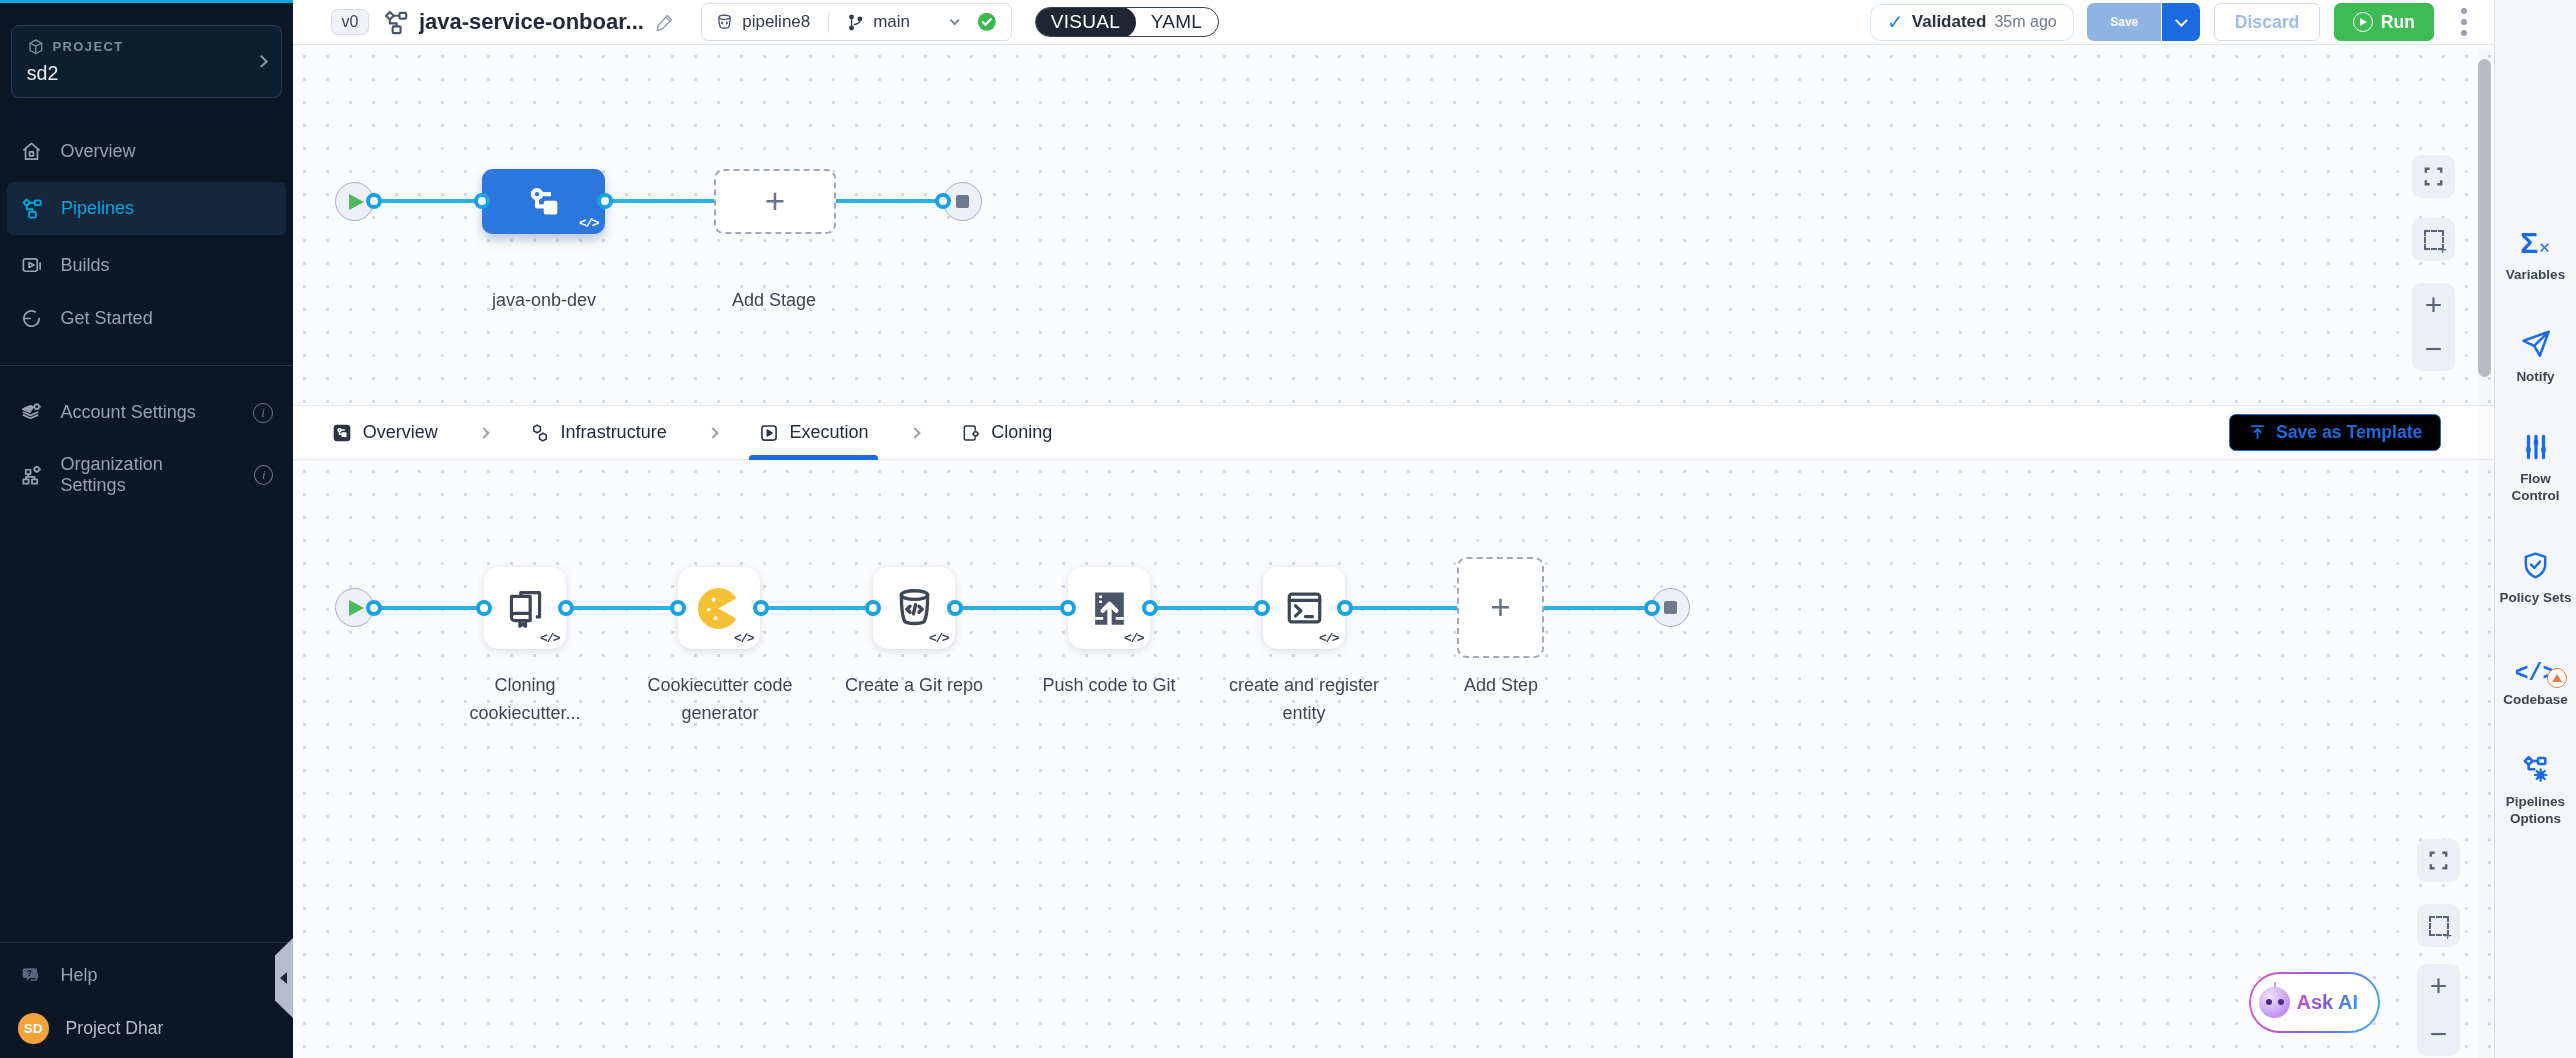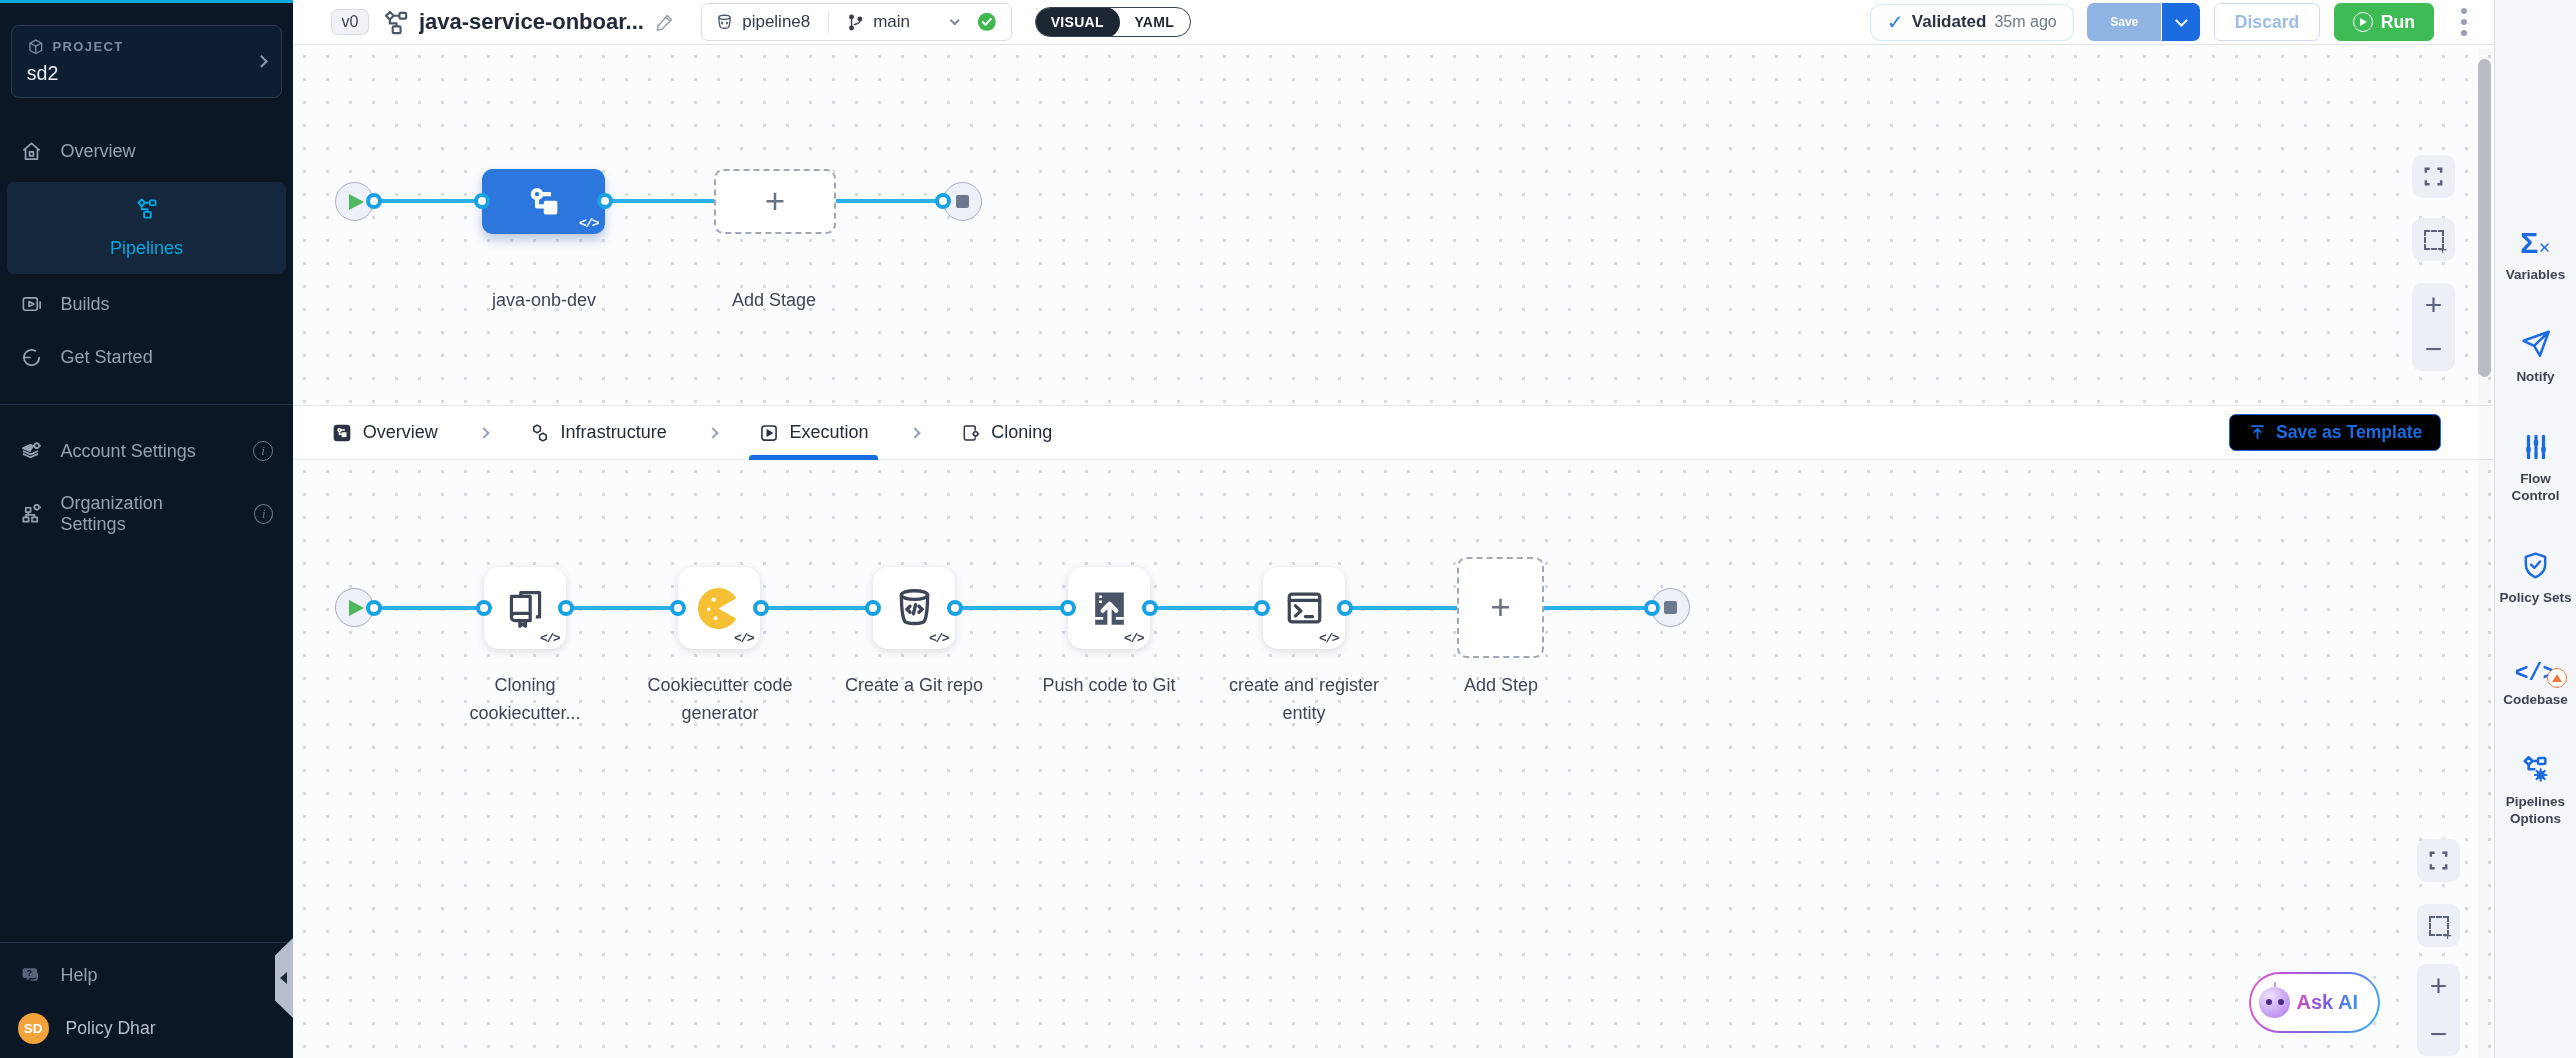--- a/index.html
+++ b/index.html
@@ -13,21 +13,21 @@
   .sidebar-topbar { height:3.4px; background:#01a9e0; }
   .project-card { margin:21.6px 10.8px 0; border:1.4px solid #2b3c52; border-radius:8px; background:#0e1e31; padding:12px 15px; display:flex; align-items:center; cursor:pointer; }
   .project-card .pc-left { flex:1; }
   .pc-label-row { display:flex; align-items:center; gap:8px; color:#7f8b9e; font-size:13px; font-weight:bold; letter-spacing:1.4px; }
   .pc-name { color:#e9edf3; font-size:19.6px; margin-top:6.8px; }
   .chev { display:inline-block; width:8.8px; height:8.8px; border-right:2px solid currentColor; border-bottom:2px solid currentColor; }
   .chev-right { transform:rotate(-45deg); }
   .chev-down  { transform:rotate(45deg); }
   .nav { margin-top:27px; }
   .nav-item { display:flex; align-items:center; gap:17.6px; padding:15px 20px; color:#97a1b3; font-size:18px; cursor:pointer; }
-  .nav-item.active { background:#15273d; color:#01a9e0; border-radius:6.8px; margin:4px 6.8px; padding:15px 13.5px;flex-direction:column; }
+  .nav-item.active { background:#15273d; color:#01a9e0; border-radius:6.8px; margin:4px 6.8px; padding:15px 13.5px; }
   .nav-item .grow { flex:1; }
   .nav-item.settings { margin-top:38px; }
   .sb-divider { height:0.7px; background:#26334a; margin:20px 0; }
   .info-circle { width:20px; height:20px; border:1.4px solid #6b7687; border-radius:50%; color:#6b7687; font-size:13px; display:flex; align-items:center; justify-content:center; font-family:"Liberation Serif",serif; font-style:italic; }
   .sb-spacer { flex:1; }
   .user-row { padding:10.8px 17.6px 15px; display:flex; align-items:center; gap:17px; }
   .avatar { width:31px; height:31px; border-radius:50%; background:#f2a33c; color:#fff; font-weight:bold; font-size:13.5px; display:flex; align-items:center; justify-content:center; }
   .user-name { color:#b6bdc9; font-size:17.6px; }
   .collapse-handle { position:absolute; right:0; top:938px; width:18px; height:80px; background:#b6bdcd; clip-path:polygon(100% 0,100% 100%,0 78%,0 22%); cursor:pointer; }
   .collapse-handle::after { content:""; position:absolute; top:50%; left:5.4px; margin-top:-6px; border-top:6px solid transparent; border-bottom:6px solid transparent; border-right:7.4px solid #20293a; }
@@ -36,21 +36,21 @@
   .content { flex:1; min-width:0; display:flex; flex-direction:column; position:relative; overflow:hidden; background:#fbfcfe; }
   .topbar { height:45px; flex-shrink:0; background:#fff; border-bottom:0.7px solid #e2e5ec; display:flex; align-items:center; padding:0 13.5px 0 38px; }
   .v-badge { background:#f1f2f8; border:1.4px solid #d8dbe6; border-radius:6.8px; padding:3.4px 9.5px; font-size:16px; color:#3c4454; font-weight:500; }
   .pipe-title { font-size:22px; font-weight:bold; color:#222938; margin:0 10.8px 0 9.5px; max-width:325px; white-space:nowrap; overflow:hidden; }
   .title-icon { margin-left:13.5px; }
   .source-card { margin-left:26px; height:38px; border:1.4px solid #d9dde8; border-radius:6.8px; display:flex; align-items:center; padding:0 13.5px; background:#fff; }
   .source-card .txt { font-size:17px; color:#333b4b; margin-left:8px; }
   .vline { width:0.7px; height:21.6px; background:#e2e5ec; margin:0 17.6px; }
   .source-card .chev-down { color:#7d8694; margin:0 17.6px 2.7px 41px; width:7.4px; height:7.4px; }
   .view-toggle { margin-left:23px; display:flex; align-items:center; border:1.7px solid #39434f; border-radius:675px; height:30px; background:#fff; overflow:hidden; cursor:pointer; }
-  .seg { padding:0 16px; font-size:14px; font-weight:bold; letter-spacing:0.3px; height:30px; display:flex; align-items:center; }
+  .seg { padding:0 16px; font-size:19px; font-weight:normal; letter-spacing:0.3px; height:30px; display:flex; align-items:center; }
   .seg.sel { background:#1d2733; color:#fff; border-radius:675px; margin:-1.4px; height:31px; }
   .seg.unsel { color:#1d2733; }
   .topbar-right { margin-left:auto; display:flex; align-items:center; gap:13.5px; }
   .validated-pill { border:1.4px solid #cfe8f8; border-radius:10.8px; height:37px; display:flex; align-items:center; gap:8px; padding:0 16px; background:#fefefe; }
   .validated-pill .vcheck { color:#2f7fe0; font-size:20px; font-weight:bold; }
   .validated-pill .vlabel { font-size:17px; font-weight:bold; color:#2a3140; }
   .validated-pill .vtime { font-size:16px; color:#707989; }
   .save-split { display:flex; height:38px; }
   .save-main { background:#8fb3e2; color:#fff; font-size:12px; font-weight:bold; border:none; border-radius:6.8px 0 0 6.8px; padding:0 23px; cursor:pointer; }
   .save-caret { background:#1c6cdf; color:#fff; width:39px; border:none; border-left:1px solid #fff; border-radius:0 6.8px 6.8px 0; display:flex; align-items:center; justify-content:center; cursor:pointer; }
@@ -213,21 +213,21 @@
           <path d="M3 4.5h11.5a1.8 1.8 0 0 1 1.8 1.8v6.4a1.8 1.8 0 0 1-1.8 1.8H9l-3.4 3v-3H3a1.8 1.8 0 0 1-1.8-1.8V6.3A1.8 1.8 0 0 1 3 4.5Z" fill="#59637a" transform="translate(1.5,0)"></path>
           <path d="M18 9.5v4.2a3 3 0 0 1-3 3h-4" fill="none" stroke="#59637a" stroke-width="1.6"></path>
           <text x="9.8" y="13" font-size="9" font-weight="bold" fill="#0c1726" text-anchor="middle" font-family="Liberation Sans, sans-serif">?</text>
         </svg>
     </span>
     <span>Help</span>
   </div>
 
   <div class="user-row">
     <span class="avatar">SD</span>
-    <span class="user-name">Policy Dhar</span>
+    <span class="user-name">Project Dhar</span>
   </div>
 
   <div class="collapse-handle"></div>
 </aside>
 
 <main class="content">
 
   <header class="topbar">
     <span class="v-badge">v0</span>
     <span class="title-icon">

